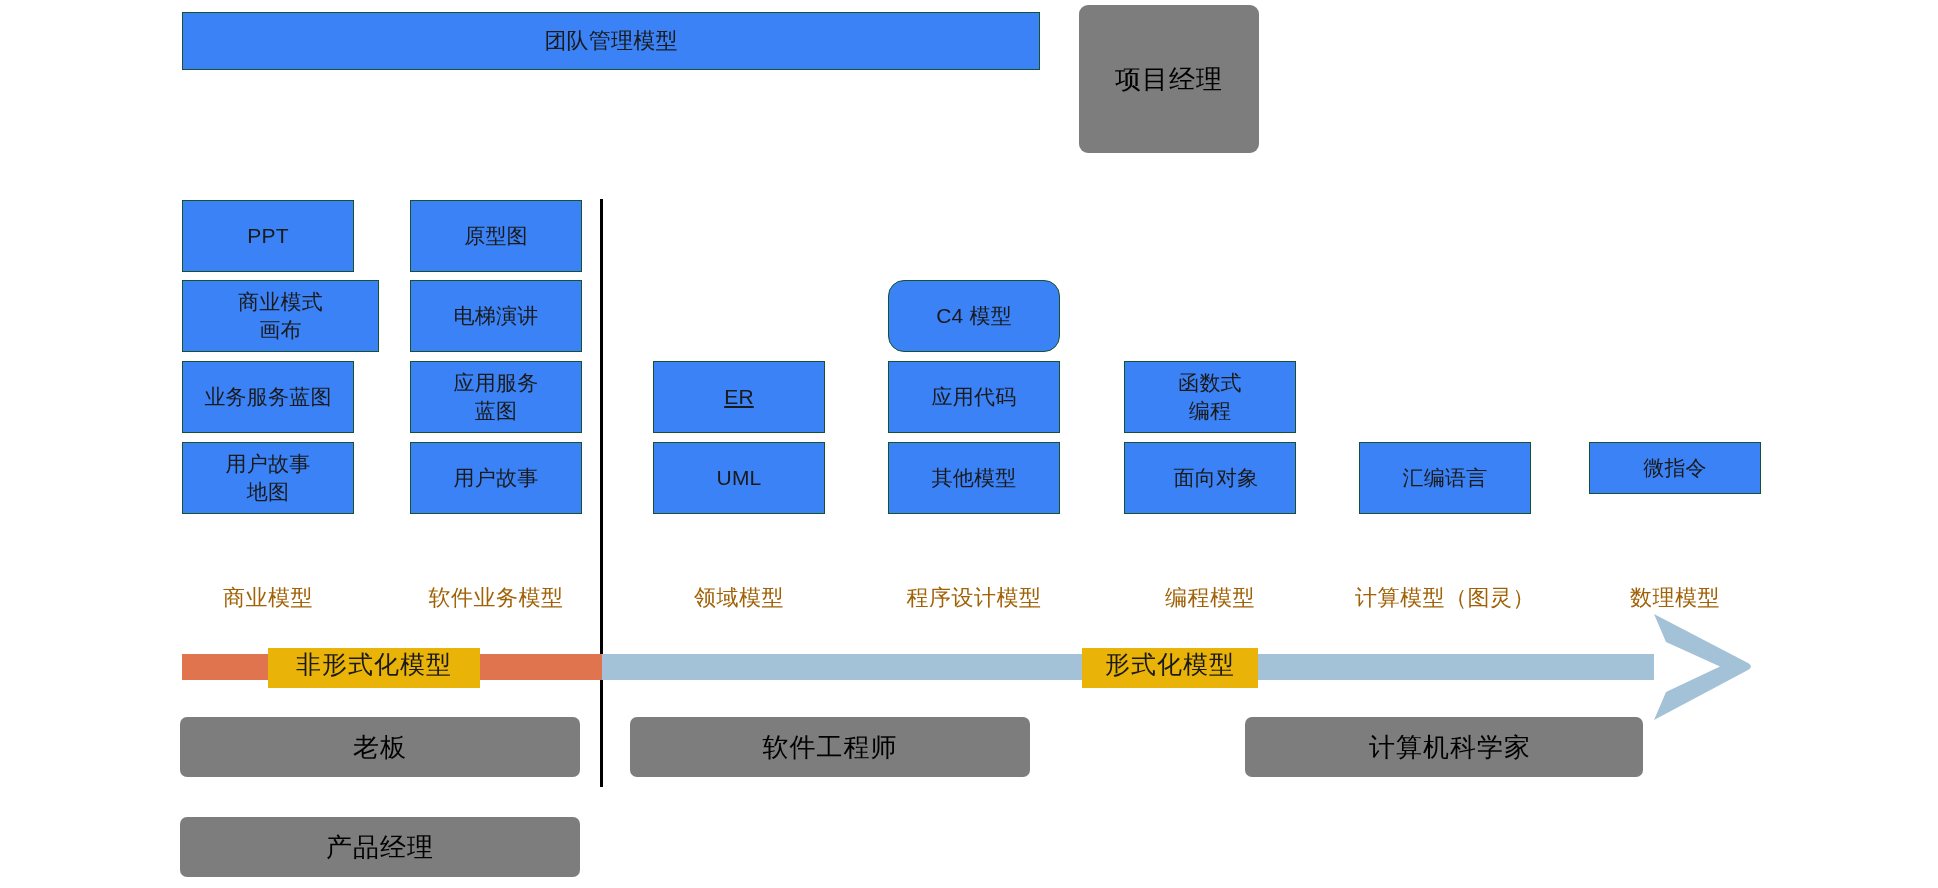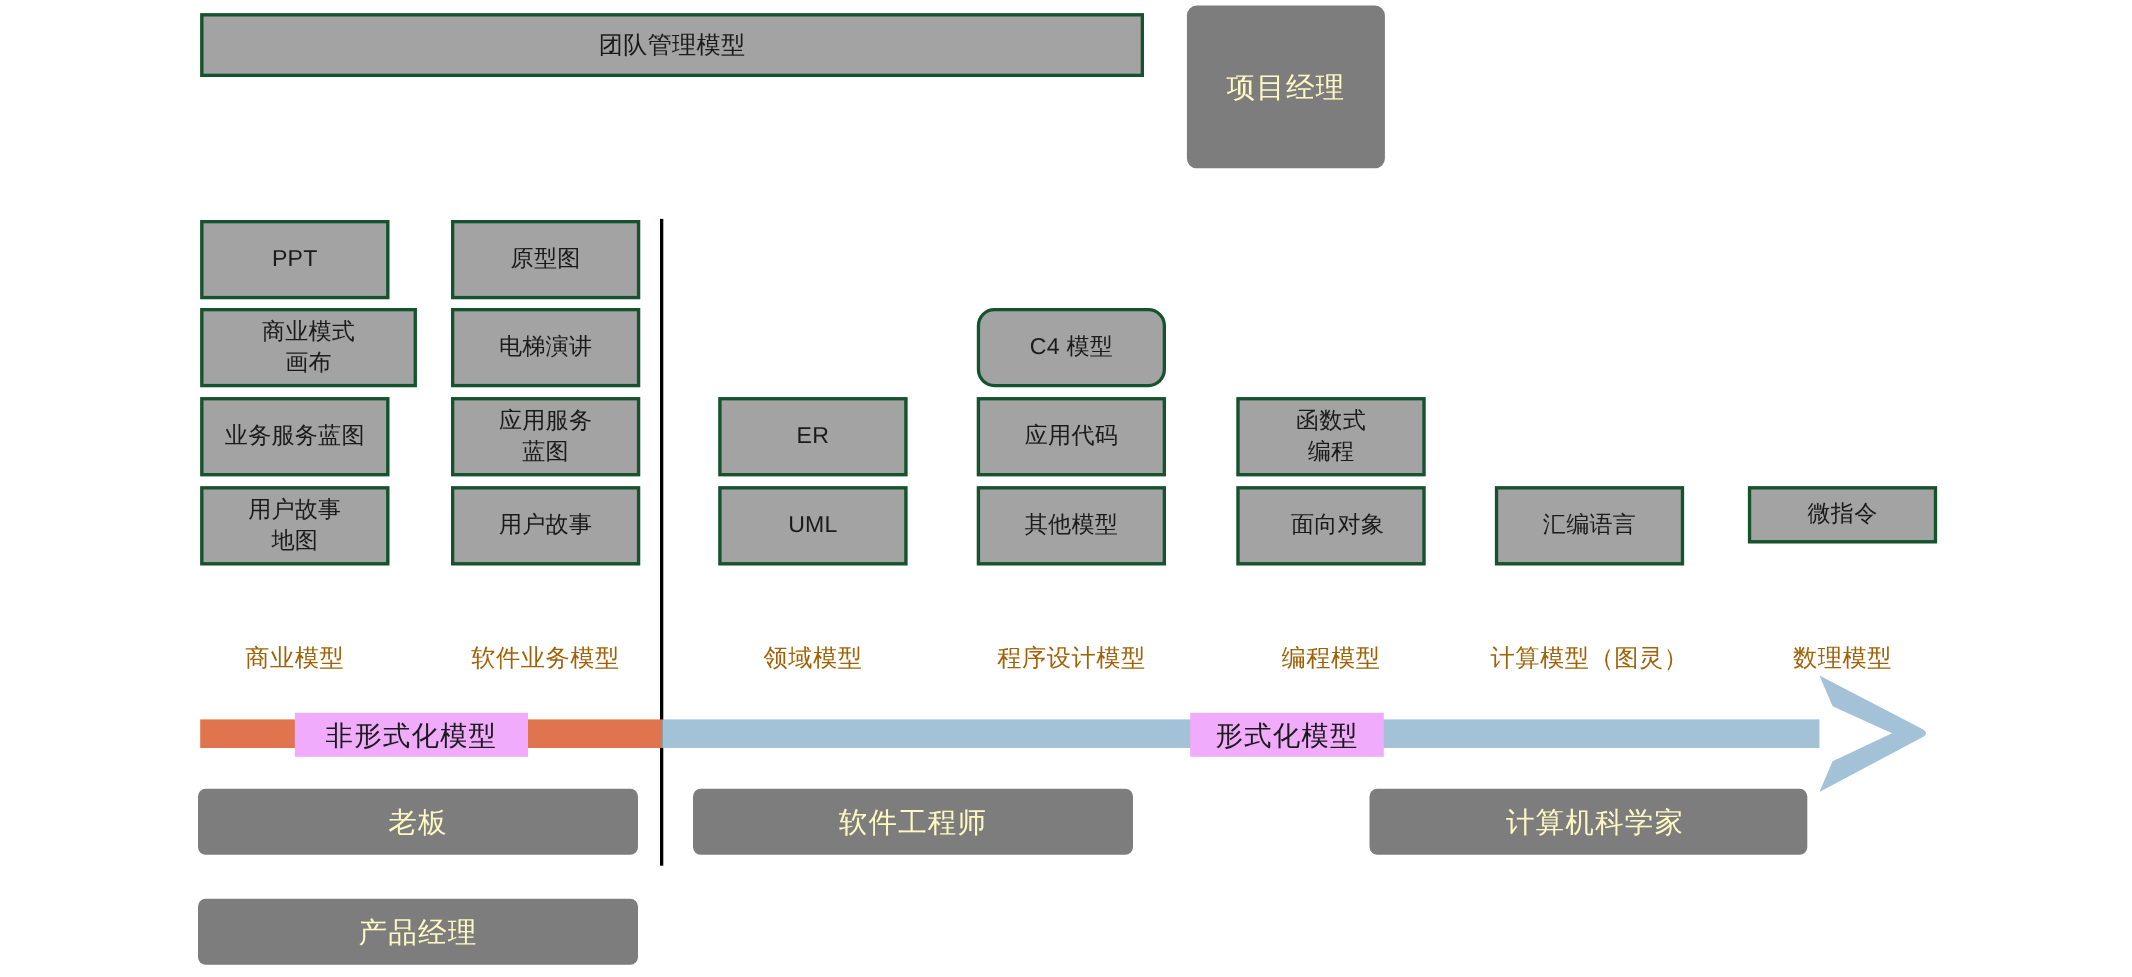--- a/index.html
+++ b/index.html
@@ -17,22 +17,22 @@
     width: 1938px;
     height: 888px;
     background: #ffffff;
     overflow: hidden;
   }
 
   
   .obox {
     position: absolute;
     box-sizing: border-box;
-    border: 3px solid #14532d;
-    background: #a3a3a3;
+    border: 1px solid #14532d;
+    background: #3b82f6;
     display: flex;
     align-items: center;
     justify-content: center;
     text-align: center;
     font-size: 21px;
     line-height: 1.32;
     color: #1a1a1a;
     white-space: pre-line;
     letter-spacing: 0.2px;
   }
@@ -43,21 +43,21 @@
   
   .gbox {
     position: absolute;
     box-sizing: border-box;
     background: #7d7d7d;
     border-radius: 7px;
     display: flex;
     align-items: center;
     justify-content: center;
     text-align: center;
-    color: #fef9c3;
+    color: #000000;
     font-size: 26px;
     letter-spacing: 1px;
   }
   .gbox.pm {
     font-size: 26px;
     border-radius: 9px;
   }
 
   
   .colcap {
@@ -79,25 +79,24 @@
   
   .band {
     position: absolute;
     height: 26px;
   }
   .band-orange { background: #E0744F; }
   .band-blue   { background: #A3C1D7; }
 
   .bandlabel {
     position: absolute;
-    background: #f0abfc;
+    background: #eab308;
     font-size: 25px;
     color: #1a1a1a;
     display: flex;
-    align-items: center;
     justify-content: center;
     letter-spacing: 1px;
     white-space: nowrap;
   }
 
   .arrowhead {
     position: absolute;
     overflow: visible;
   }
 </style>
@@ -139,21 +138,21 @@
     <span>电梯演讲</span>
   </div>
   <div class="obox" style="left:410px; top:361px; width:172px; height:72px;">
     <span>应用服务
 蓝图</span>
   </div>
   <div class="obox" style="left:410px; top:442px; width:172px; height:72px;">
     <span>用户故事</span>
   </div>
 
-  <div class="obox" style="left:653px; top:361px; width:172px; height:72px;">
+  <div class="obox" style="left:653px; top:361px; width:172px; height:72px;text-decoration:underline;">
     <span>ER</span>
   </div>
   <div class="obox" style="left:653px; top:442px; width:172px; height:72px;">
     <span>UML</span>
   </div>
 
   <div class="obox" style="left:888px; top:280px; width:172px; height:72px;border-radius:16px;">
     <span>C4 模型</span>
   </div>
   <div class="obox" style="left:888px; top:361px; width:172px; height:72px;">

